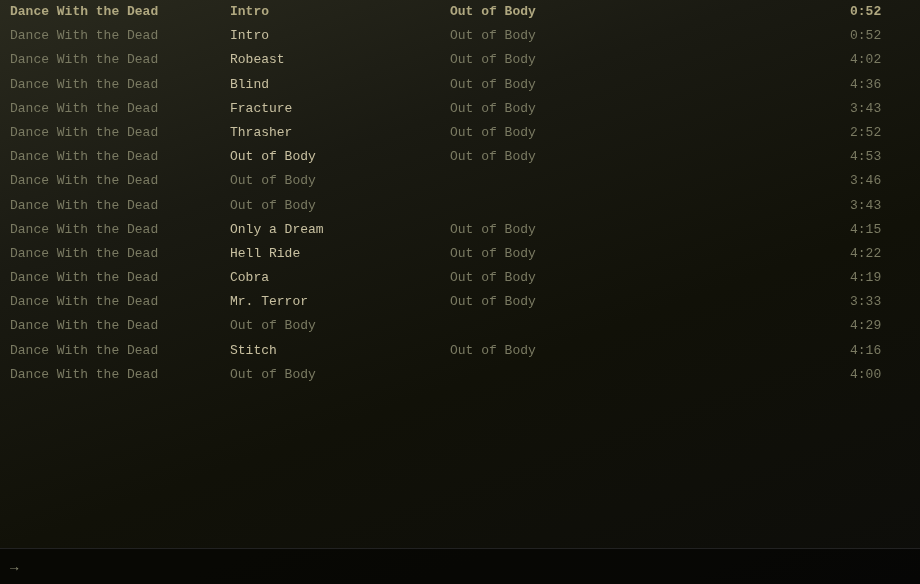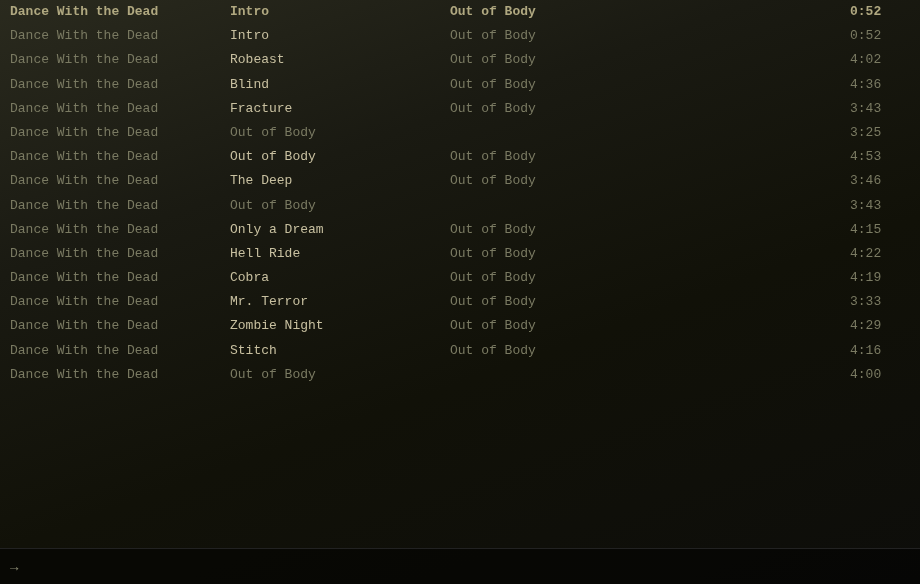--- a/index.html
+++ b/index.html
@@ -130,34 +130,34 @@
     </div>
     <div class="track-row">
       <span class="col-artist">Dance With the Dead</span>
       <span class="col-title">Fracture</span>
       <span class="col-album">Out of Body</span>
       <span class="col-spacer"></span>
       <span class="col-duration">3:43</span>
     </div>
     <div class="track-row">
       <span class="col-artist">Dance With the Dead</span>
-      <span class="col-album">Out of Body</span>
-      <span class="col-spacer"></span>
-      <span class="col-duration">3:25</span>
+      <span class="col-title">Thrasher</span>
+      <span class="col-album">Out of Body</span>
+      <span class="col-spacer"></span>
+      <span class="col-duration">2:52</span>
     </div>
     <div class="track-row">
       <span class="col-artist">Dance With the Dead</span>
       <span class="col-title">Out of Body</span>
       <span class="col-album">Out of Body</span>
       <span class="col-spacer"></span>
       <span class="col-duration">4:53</span>
     </div>
     <div class="track-row">
       <span class="col-artist">Dance With the Dead</span>
-      <span class="col-title">The Deep</span>
       <span class="col-album">Out of Body</span>
       <span class="col-spacer"></span>
       <span class="col-duration">3:46</span>
     </div>
     <div class="track-row">
       <span class="col-artist">Dance With the Dead</span>
       <span class="col-album">Out of Body</span>
       <span class="col-spacer"></span>
       <span class="col-duration">3:43</span>
     </div>
@@ -184,21 +184,20 @@
     </div>
     <div class="track-row">
       <span class="col-artist">Dance With the Dead</span>
       <span class="col-title">Mr. Terror</span>
       <span class="col-album">Out of Body</span>
       <span class="col-spacer"></span>
       <span class="col-duration">3:33</span>
     </div>
     <div class="track-row">
       <span class="col-artist">Dance With the Dead</span>
-      <span class="col-title">Zombie Night</span>
       <span class="col-album">Out of Body</span>
       <span class="col-spacer"></span>
       <span class="col-duration">4:29</span>
     </div>
     <div class="track-row">
       <span class="col-artist">Dance With the Dead</span>
       <span class="col-title">Stitch</span>
       <span class="col-album">Out of Body</span>
       <span class="col-spacer"></span>
       <span class="col-duration">4:16</span>

